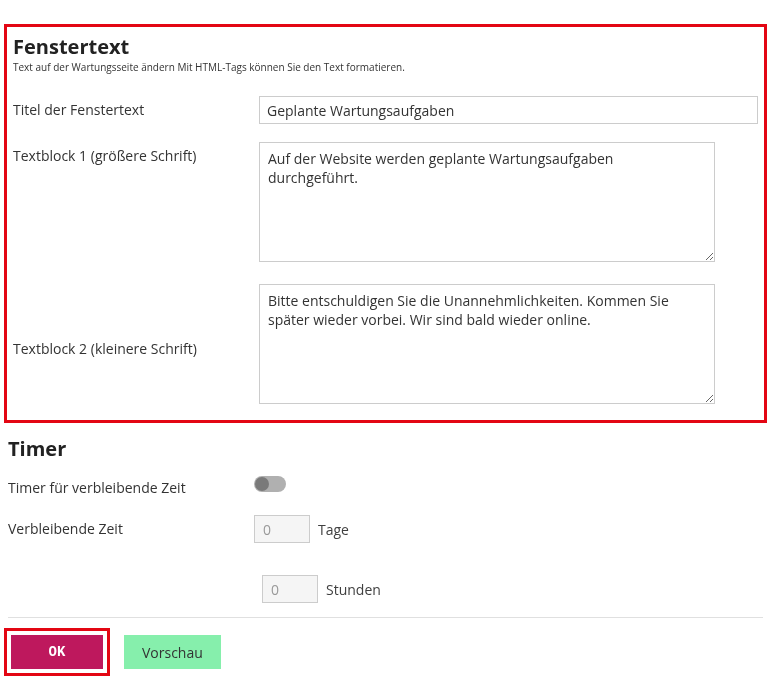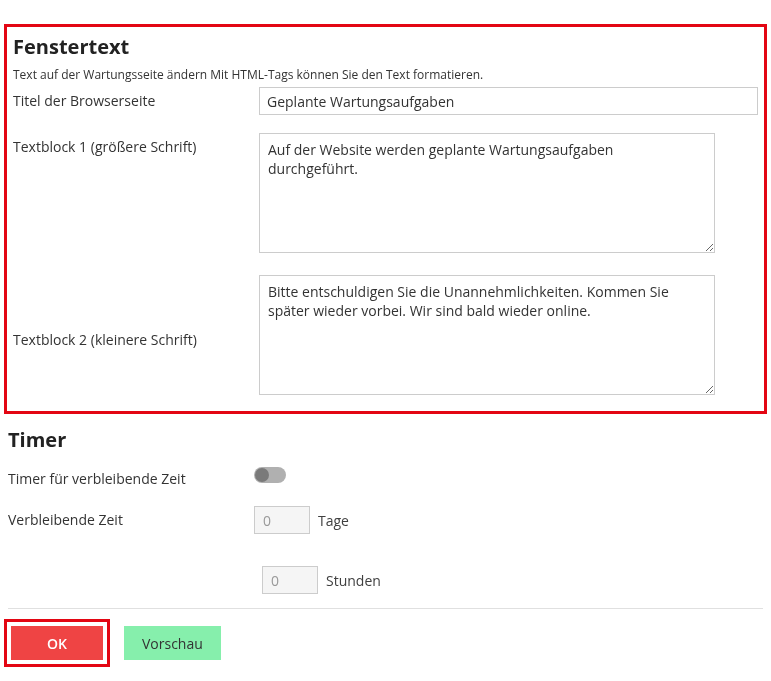--- a/index.html
+++ b/index.html
@@ -13,26 +13,25 @@
     }
     .highlight-box {
       border: 3px solid #e30613;
       padding: 6px 6px 12px 6px;
       margin: 24px 4px 6px 4px;
     }
     .section-heading {
       font-size: 20px;
       font-weight: 700;
       color: #222;
-      margin-bottom: 6px;
     }
     .section-description {
-      font-size: 12px;
-      color: #333;
-      margin-bottom: 4px;
+      font-size: 10px;
+      color: #333;
+      margin-bottom: 22px;
     }
     .form-row {
       display: flex;
       align-items: flex-start;
       margin-bottom: 18px;
     }
     .form-row:last-child { margin-bottom: 0; align-items: center; }
     .form-label {
       width: 246px;
       flex-shrink: 0;
@@ -135,38 +134,39 @@
     button.btn {
       min-width: 92px;
       height: 34px;
       border: none;
       font-size: 14px;
       font-family: inherit;
       cursor: pointer;
       padding: 0 18px;
     }
     button.btn-primary {
-      background: #ef4444;
+      background: #be185d;
       color: #fff;
       font-weight: 600;
+      font-family: Liberation Mono, monospace;
     }
     button.btn-secondary {
       background: #86efac;
       color: #333;
     }
   </style>
 </head>
 <body>
 
 <div class="highlight-box">
   <h2 class="section-heading">Fenstertext</h2>
   <p class="section-description">Text auf der Wartungsseite ändern Mit HTML-Tags können Sie den Text formatieren.</p>
 
   <div class="form-row">
-    <div class="form-label">Titel der Browserseite</div>
+    <div class="form-label">Titel der Fenstertext</div>
     <div class="form-control">
       <input type="text" class="text-input" value="Geplante Wartungsaufgaben" style="">
     </div>
   </div>
 
   <div class="form-row">
     <div class="form-label">Textblock 1 (größere Schrift)</div>
     <div class="form-control">
       <textarea class="textarea-input" style="">Auf der Website werden geplante Wartungsaufgaben durchgeführt.</textarea>
     </div>

